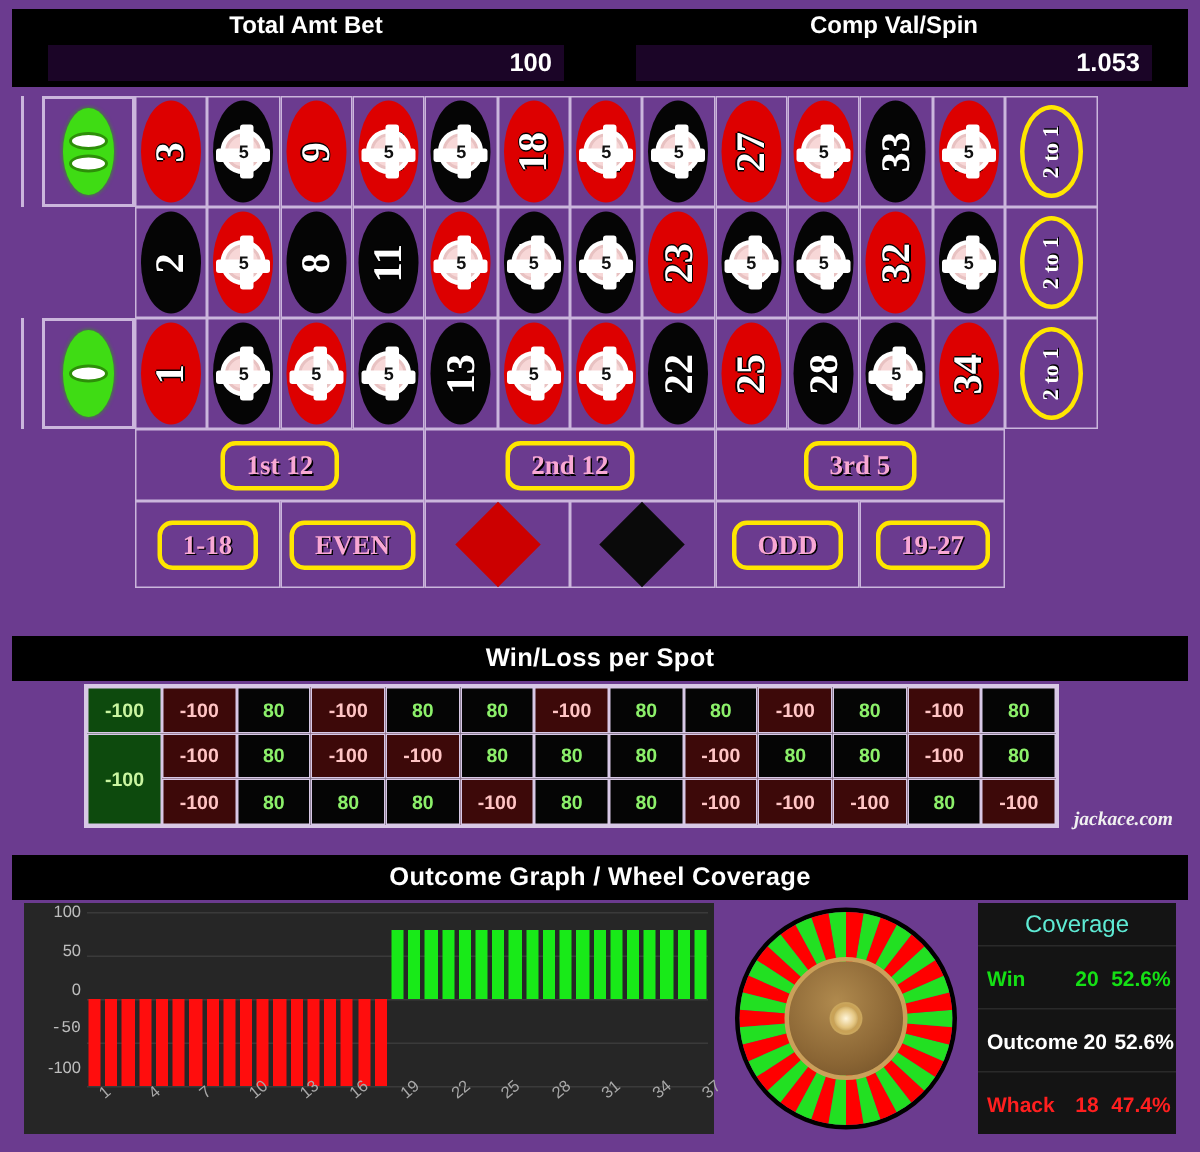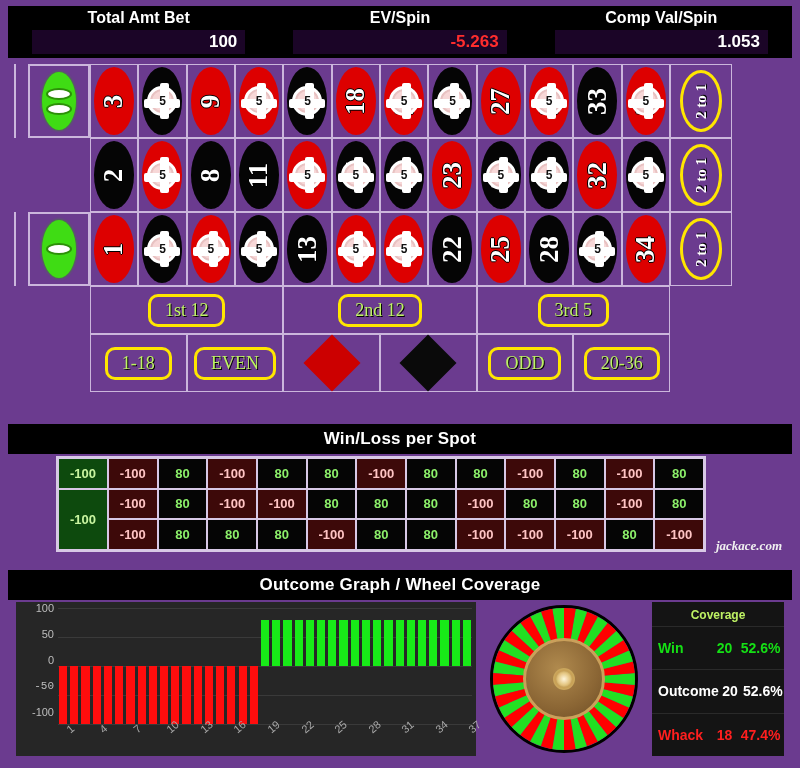--- a/index.html
+++ b/index.html
@@ -128,21 +128,21 @@
   
   #dozens {
     position:absolute; left:62px; top:224px; width:580px; height:48px;
     display:grid; grid-template-columns:repeat(3,1fr);
   }
   .dozen {
     border:1px solid #cbb6dc; display:flex; align-items:center; justify-content:center;
   }
   .pillbtn {
     border:3px solid #ffe600; border-radius:10px;
-    padding:3px 14px; color:#bef264; font-weight:normal; font-size:18px;
+    padding:3px 14px; color:#f9a8d4; font-weight:bold; font-size:18px;
     font-family:"Liberation Serif", serif; text-shadow:1px 1px 0 #000;
   }
 
   
   #outside {
     position:absolute; left:62px; top:272px; width:580px; height:54px;
     display:grid; grid-template-columns:repeat(6,1fr);
   }
   .obet {
     border:1px solid #cbb6dc; display:flex; align-items:center; justify-content:center;
@@ -208,47 +208,41 @@
   #hub::after{ content:""; position:absolute; left:50%; top:50%; transform:translate(-50%,-50%);
          width:22px; height:22px; border-radius:50%;
          background:radial-gradient(circle,#f3e0b0 0%,#d7b469 55%,#a37f3c 100%);
          border:2px solid #b4handle; }
   #hubdot { position:absolute; left:50%; top:50%; transform:translate(-50%,-50%);
             width:20px;height:20px;border-radius:50%;
             background:radial-gradient(circle,#fff6dc 0%,#e3c47e 55%,#9d7836 100%);
             border:2px solid #c9a257; z-index:4;}
 
   #cov { flex:1; background:#141414; display:flex; flex-direction:column; }
-  #cov-title { color:#bef264; font-weight:bold; font-size:12px; text-align:center;
+  #cov-title { color:#5eead4; font-weight:normal; font-size:16px; text-align:center;
                padding:6px 0 4px; }
   .cov-row { flex:1; display:flex; align-items:center; border-top:1px solid #2a2a2a; }
   .cov-name { flex:1.5; font-weight:bold; font-size:14px; padding-left:6px; }
   .cov-count { flex:.7; font-weight:bold; font-size:14px; text-align:center; }
   .cov-pct { flex:1.3; font-weight:bold; font-size:14px; text-align:center; }
   .cov-row.win * { color:#15e015; }
   .cov-row.jackpot * { color:#ffffff; }
   .cov-row.whack * { color:#ff1f1f; }
 </style>
 </head>
 <body>
 
 <div id="header-bar">
   <div class="stat-col">
     <div class="stat-label">Total Amt Bet</div>
     <div class="stat-value-wrap">
       <div class="stat-value">100</div>
     </div>
   </div>
   <div class="stat-col">
-    <div class="stat-label">EV/Spin</div>
-    <div class="stat-value-wrap">
-      <div class="stat-value neg">-5.263</div>
-    </div>
-  </div>
-  <div class="stat-col">
     <div class="stat-label">Comp Val/Spin</div>
     <div class="stat-value-wrap">
       <div class="stat-value">1.053</div>
     </div>
   </div>
 </div>
 
 <div id="table-area">
   <div id="felt">
 
@@ -510,21 +504,21 @@
         <div class="obet">
           <div class="diamond red"></div>
         </div>
         <div class="obet">
           <div class="diamond black"></div>
         </div>
         <div class="obet">
           <div class="pillbtn">ODD</div>
         </div>
         <div class="obet">
-          <div class="pillbtn">20-36</div>
+          <div class="pillbtn">19-27</div>
         </div>
       </div>
   </div>
 </div>
 
 <div id="wl-panel" class="panel">
   <div id="wl-title" class="panel-title">Win/Loss per Spot</div>
   <div id="wl-grid-wrap">
     <div id="wl-zero-col">
       <div class="wl-zero" id="wl-zero-00">-100</div>

